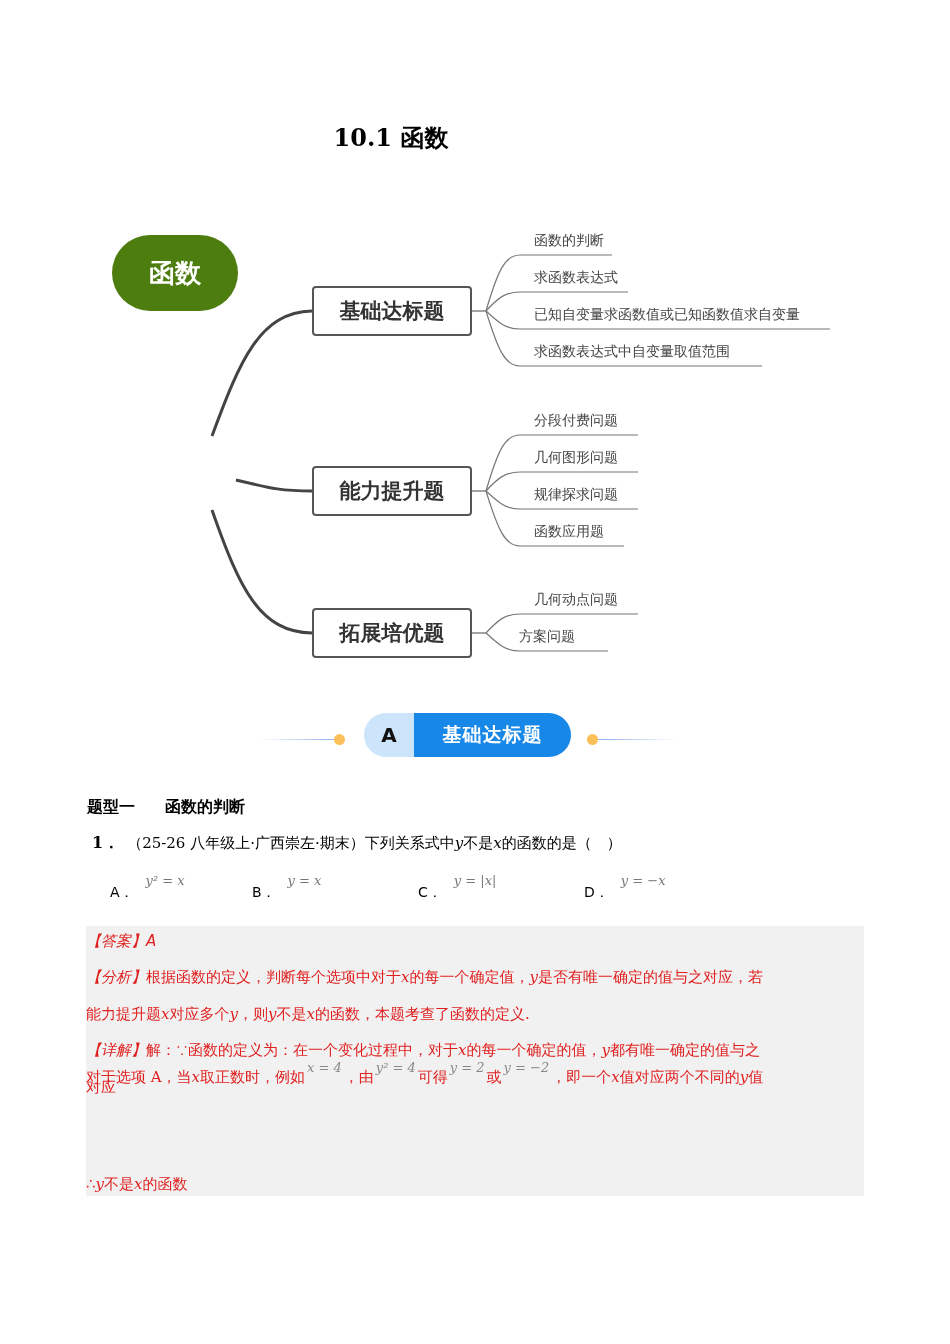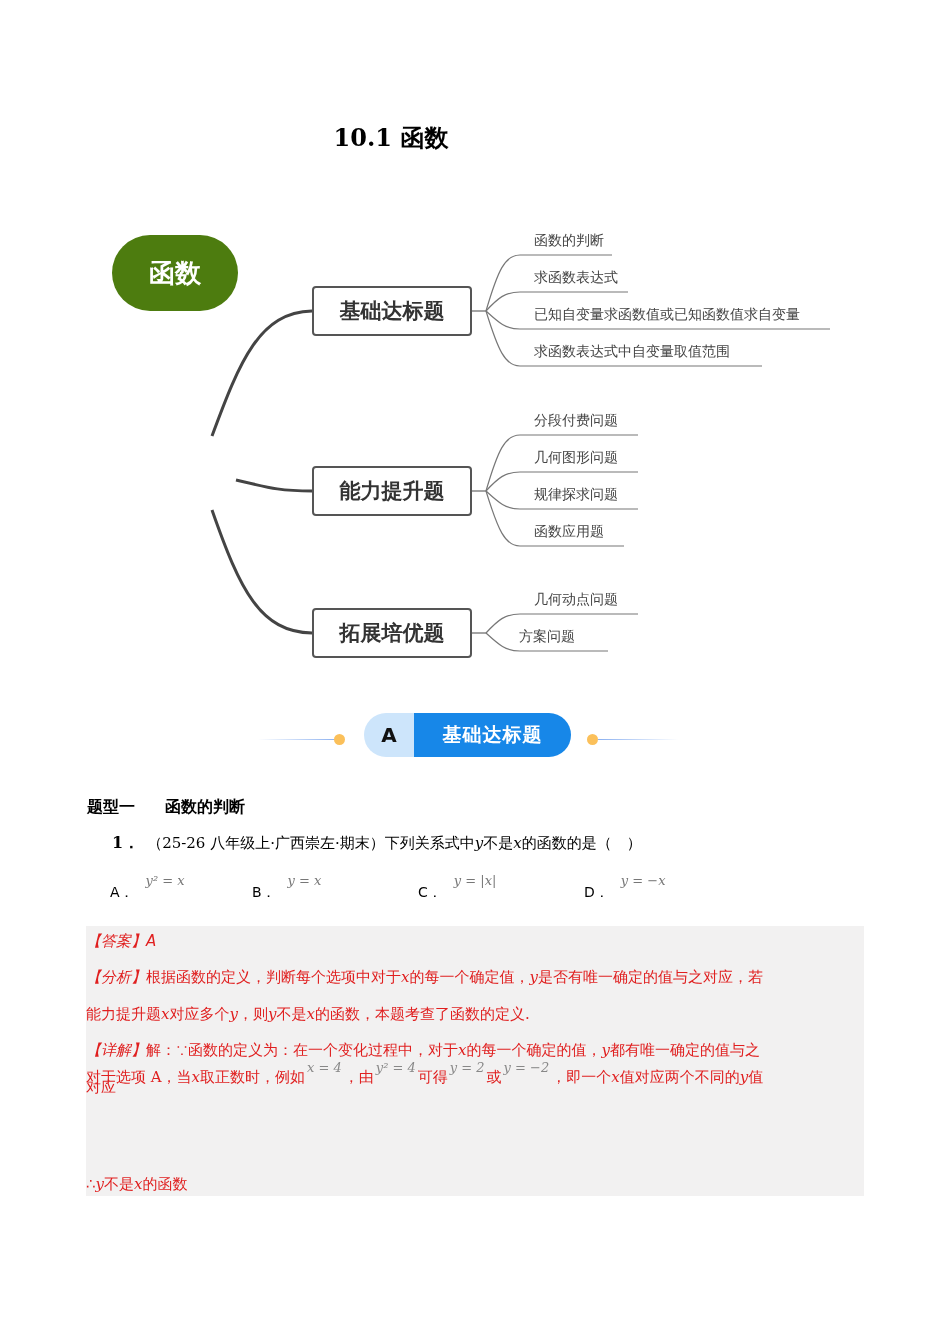--- a/index.html
+++ b/index.html
@@ -11,21 +11,21 @@
   .banner { position:absolute; top:712px; left:0; width:950px; height:46px; }
   .banner .line-l { position:absolute; left:258px; top:27px; width:80px; height:1px; background:linear-gradient(to right, rgba(120,150,230,0), #8ab0f0); }
   .banner .line-r { position:absolute; left:598px; top:27px; width:80px; height:1px; background:linear-gradient(to left, rgba(120,150,230,0), #8ab0f0); }
   .banner .dot-l { position:absolute; left:334px; top:22px; width:11px; height:11px; border-radius:50%; background:#fbc05a; }
   .banner .dot-r { position:absolute; left:587px; top:22px; width:11px; height:11px; border-radius:50%; background:#fbc05a; }
   .banner .pill { position:absolute; left:364px; top:1px; width:207px; height:44px; border-radius:22px; overflow:hidden; display:flex; }
   .banner .pill-letter { width:50px; background:#cde5fb; color:#111; font-family:"DejaVu Sans", sans-serif; font-weight:bold; font-size:20px; display:flex; align-items:center; justify-content:center; }
   .banner .pill-text { flex:1; background:#1787e8; color:#fff; font-family:"DejaVu Sans", sans-serif; font-weight:bold; font-size:19px; display:flex; align-items:center; justify-content:center; letter-spacing:1px; }
   .section-head { position:absolute; left:87px; top:797px; font-family:"DejaVu Serif", serif; font-weight:bold; font-size:16px; }
   .section-head .gap { display:inline-block; width:30px; }
-  .question { position:absolute; left:92px; top:833px; font-size:15px; font-family:"DejaVu Serif", serif; white-space:nowrap;margin-left:20px; }
+  .question { position:absolute; left:92px; top:833px; font-size:15px; font-family:"DejaVu Serif", serif; white-space:nowrap; }
   .question .num { font-weight:bold; font-size:16px; margin-right:8px; }
   .question i { font-style:italic; }
   .option { position:absolute; top:872px; font-size:14px; white-space:nowrap; }
   .option .lbl { font-family:"DejaVu Sans", sans-serif; font-size:14px; position:relative; top:12px; }
   .option .math { font-family:"DejaVu Serif", serif; font-style:italic; color:#777; font-size:13px; margin-left:12px; }
   .answer-box { position:absolute; left:86px; top:926px; width:778px; height:270px; background:#f2f1f1; }
   .ans-line { position:absolute; left:86px; font-family:"DejaVu Serif", serif; font-size:15px; color:#e01f1f; white-space:nowrap; }
   .ans-line .tag { font-family:"DejaVu Sans", sans-serif;font-style:italic; }
   .ans-line i { font-style:italic; }
   .ans-line .m { font-family:"DejaVu Serif", serif; font-style:italic; color:#888; font-size:13px; position:relative; top:-10px; margin:0 2px; }

